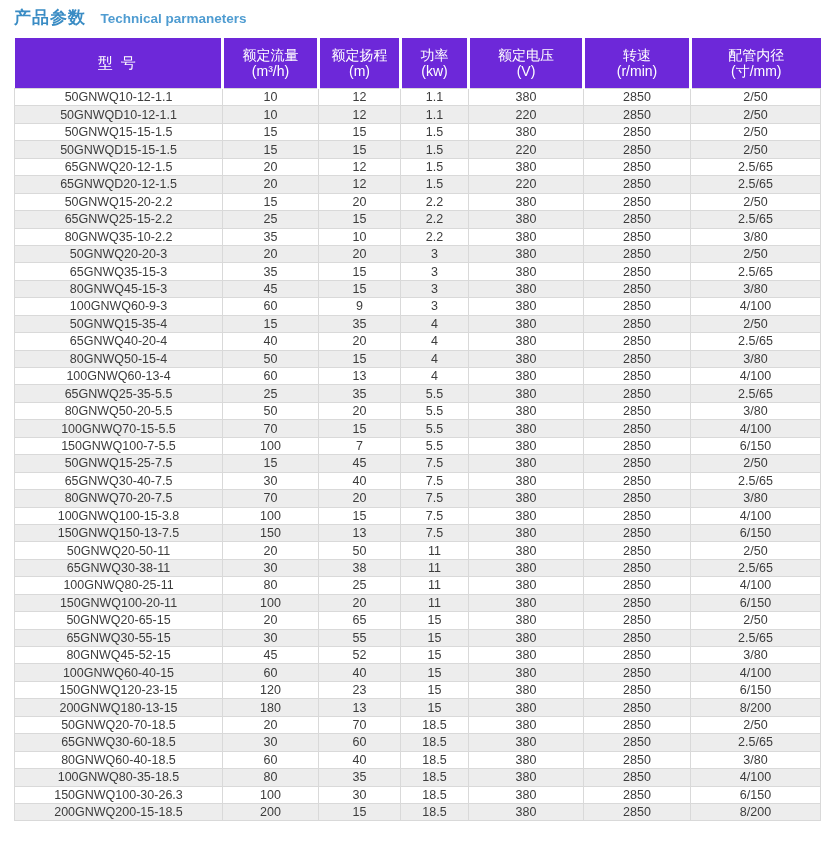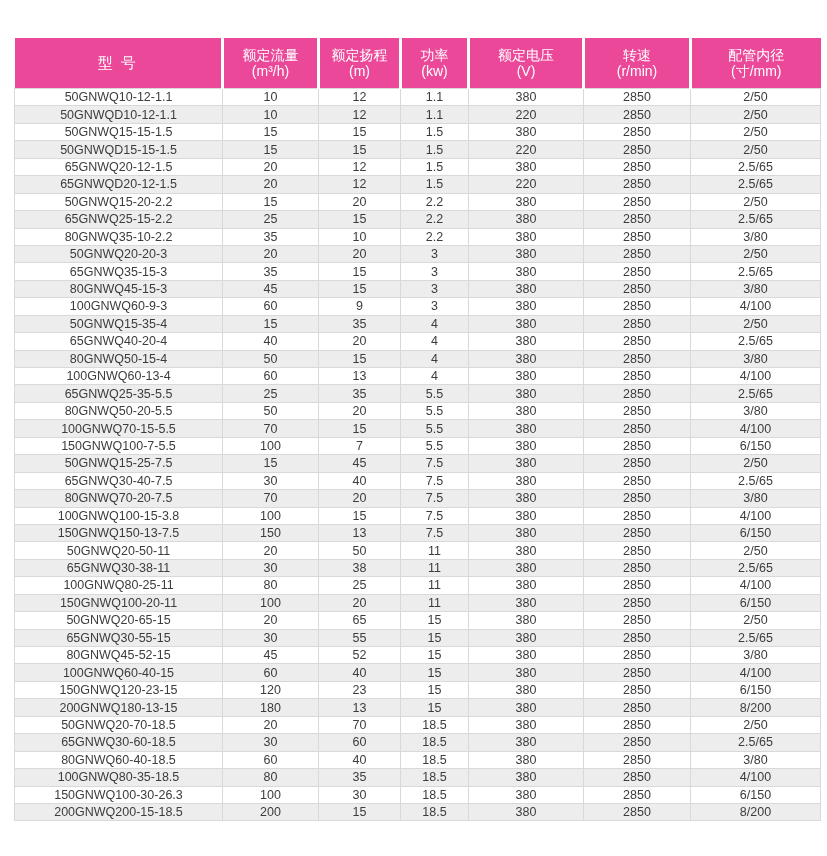--- a/index.html
+++ b/index.html
@@ -36,21 +36,21 @@
   }
   table.params {
     position: absolute;
     top: 38px;
     left: 14px;
     width: 806px;
     border-collapse: collapse;
     table-layout: fixed;
   }
   thead th {
-    background: #ec4899;
+    background: #6d28d9;
     color: #ffffff;
     font-weight: normal;
     font-size: 14px;
     line-height: 16px;
     height: 50px;
     padding: 0;
     vertical-align: middle;
     text-align: center;
   }
   thead th + th {
@@ -81,20 +81,24 @@
   col.c-power   { width: 68px; }
   col.c-voltage { width: 115px; }
   col.c-speed   { width: 107px; }
   col.c-pipe    { width: 130px; }
 </style>
 </head>
 <body>
 
 <div class="page">
 
+  <div class="title-bar">
+    <span class="title-zh">产品参数</span>
+    <span class="title-en">Technical parmaneters</span>
+  </div>
 
   <table class="params">
     <colgroup>
       <col class="c-model">
         <col class="c-flow">
         <col class="c-head">
         <col class="c-power">
       <col class="c-voltage">
         <col class="c-speed">
         <col class="c-pipe">

